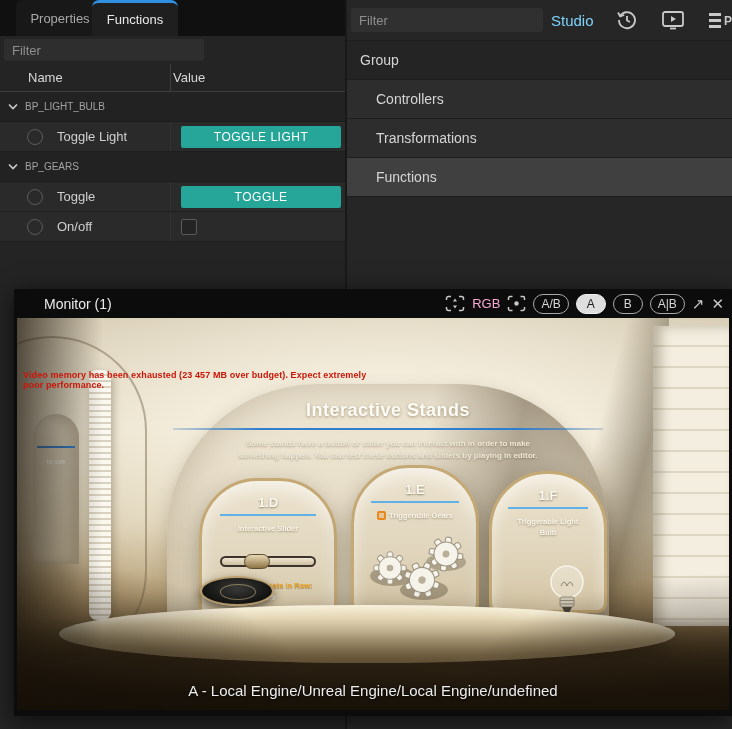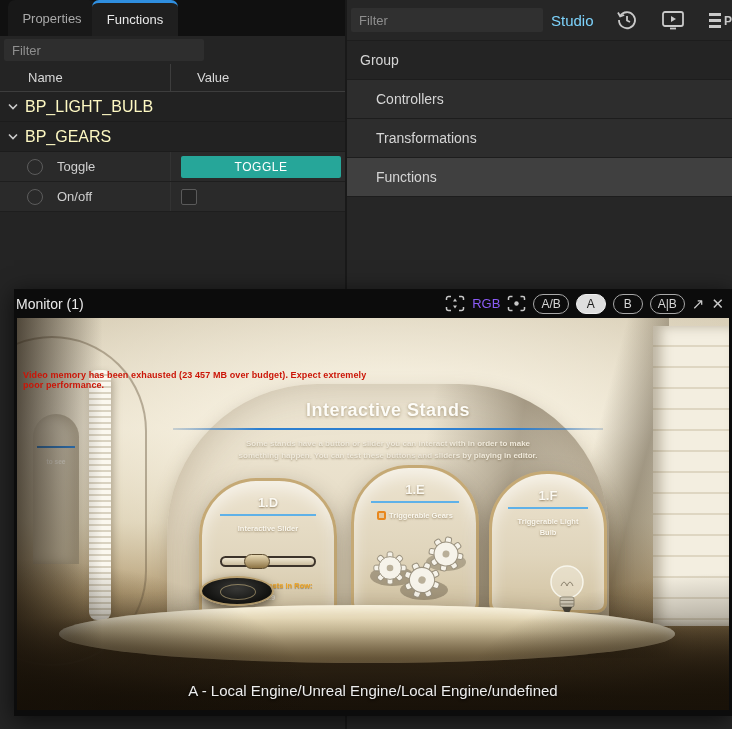--- a/index.html
+++ b/index.html
@@ -5,33 +5,33 @@
   * { margin:0; padding:0; box-sizing:border-box; }
   html,body { width:732px; height:729px; overflow:hidden; background:#242424;
     font-family:"Liberation Sans", sans-serif; }
   .app { position:relative; width:732px; height:729px; background:#242424; }
 
   
   .left-panel { position:absolute; left:0; top:0; width:345px; height:729px; background:#242424; }
   .tabbar { position:relative; height:36px; background:#101010; }
   .tab { position:absolute; top:0; height:36px; display:flex; align-items:center; justify-content:center;
     font-size:13px; color:#a9a9a9; border-radius:7px 7px 0 0; }
-  .tab.properties { left:8px; width:88px; background:#181818; }
+  .tab.properties { left:16px; width:88px; background:#181818; }
   .tab.functions { left:92px; width:86px; background:#1f1f1f; color:#e9e9e9; border-top:3px solid #2f8fe0; }
   .filter-row { height:28px; background:#242424; padding:3px 4px; }
   .filter-input { width:200px; height:22px; background:#2e2e2e; border:none; border-radius:2px;
     color:#cfcfcf; font-size:13px; padding:0 8px; font-family:"Liberation Sans", sans-serif; }
   .filter-input::placeholder { color:#8f8f8f; }
   .tbl-header { position:relative; height:28px; background:#242424; border-bottom:1px solid #3d3d3d;
     display:flex; align-items:center; font-size:13px; color:#d8d8d8; }
   .col-name { padding-left:28px; width:170px; }
-  .col-value { padding-left:27px; }
+  .col-value { padding-left:3px; }
   .vline { position:absolute; left:170px; top:0; bottom:0; width:1px; background:#3d3d3d; }
   .grp-row { position:relative; height:30px; background:#222222; display:flex; align-items:center;
-    border-bottom:1px solid #1c1c1c; color:#fef9c3; font-size:16px; }
+    border-bottom:1px solid #1c1c1c; color:#a3a3a3; font-size:10px; }
   .grp-row .chev { margin:0 7px 0 8px; display:flex; }
   .fn-row { position:relative; height:30px; background:#2a2a2a; border-bottom:1px solid #1e1e1e;
     display:flex; align-items:center; font-size:13px; color:#cfcfcf; }
   .fn-row .radio { width:16px; height:16px; border:1.5px solid #5c5c5c; border-radius:50%;
     margin-left:27px; flex:0 0 auto; }
   .fn-row .rowlabel { margin-left:14px; width:112px; }
   .fn-row .valcell { position:absolute; left:170px; top:0; bottom:0; right:0;
     border-left:1px solid #333; display:flex; align-items:center; padding-left:10px; }
   .teal-btn { width:160px; height:22px; background:#26a699; border:none; border-radius:2px;
     color:#fff; font-size:12px; letter-spacing:.5px; font-family:"Liberation Sans", sans-serif; }
@@ -51,24 +51,24 @@
   .rp-item { height:39px; display:flex; align-items:center; font-size:14px; color:#d5d5d5;
     border-bottom:1px solid #1d1d1d; background:#2d2d2d; }
   .rp-item.group { background:#242424; padding-left:13px; }
   .rp-item.child { padding-left:29px; }
   .rp-item.selected { background:#404040; }
 
   
   .monitor { position:absolute; left:14px; top:289px; width:718px; height:427px; background:#0c0c0c;
     box-shadow:0 4px 22px rgba(0,0,0,.65); }
   .mon-titlebar { position:relative; height:29px; display:flex; align-items:center; color:#eaeaea; font-size:14px; }
-  .mon-title { margin-left:2px; }
+  .mon-title { margin-left:30px; }
   .mon-tools { position:absolute; right:8px; top:0; height:29px; display:flex; align-items:center; gap:7px; }
   .mt-icon { display:flex; align-items:center; color:#c9c9c9; }
-  .mt-label { color:#8b5cf6; font-size:13px; }
+  .mt-label { color:#f9a8d4; font-size:13px; }
   .mt-btn { min-width:30px; height:20px; padding:0 7px; display:flex; align-items:center; justify-content:center;
     border:1px solid #a8a8a8; border-radius:10px; color:#d6d6d6; font-size:12px; background:transparent; }
   .mt-btn.sel { background:#dedede; color:#1c1c1c; border-color:#f0f0f0; }
   .mt-glyph { color:#c9c9c9; font-size:15px; line-height:1; }
 
   
   .scene { position:absolute; left:3px; top:29px; right:3px; bottom:6px; overflow:hidden;
     background:
       radial-gradient(120% 85% at 52% 28%, rgba(255,250,236,.95) 0%, rgba(245,238,220,.35) 45%, rgba(0,0,0,0) 70%),
       linear-gradient(180deg,#cfc4ab 0%, #e3dac4 28%, #d3c6a6 52%, #a98f62 70%, #5f4c31 86%, #2e2415 100%); }
@@ -162,20 +162,27 @@
       <div class="vline"></div>
     </div>
 
     <div class="grp-row">
       <span class="chev">
         <svg width="10" height="7" viewBox="0 0 10 7">
             <polyline points="1,1.5 5,5.5 9,1.5" fill="none" stroke="#cccccc" stroke-width="1.6"></polyline>
           </svg>
       </span>
       <span>BP_LIGHT_BULB</span>
+    </div>
+    <div class="fn-row">
+      <span class="radio"></span>
+      <span class="rowlabel">Toggle Light</span>
+      <span class="valcell">
+        <button class="teal-btn">TOGGLE LIGHT</button>
+      </span>
     </div>
 
     <div class="grp-row">
       <span class="chev">
         <svg width="10" height="7" viewBox="0 0 10 7">
             <polyline points="1,1.5 5,5.5 9,1.5" fill="none" stroke="#cccccc" stroke-width="1.6"></polyline>
           </svg>
       </span>
       <span>BP_GEARS</span>
     </div>

